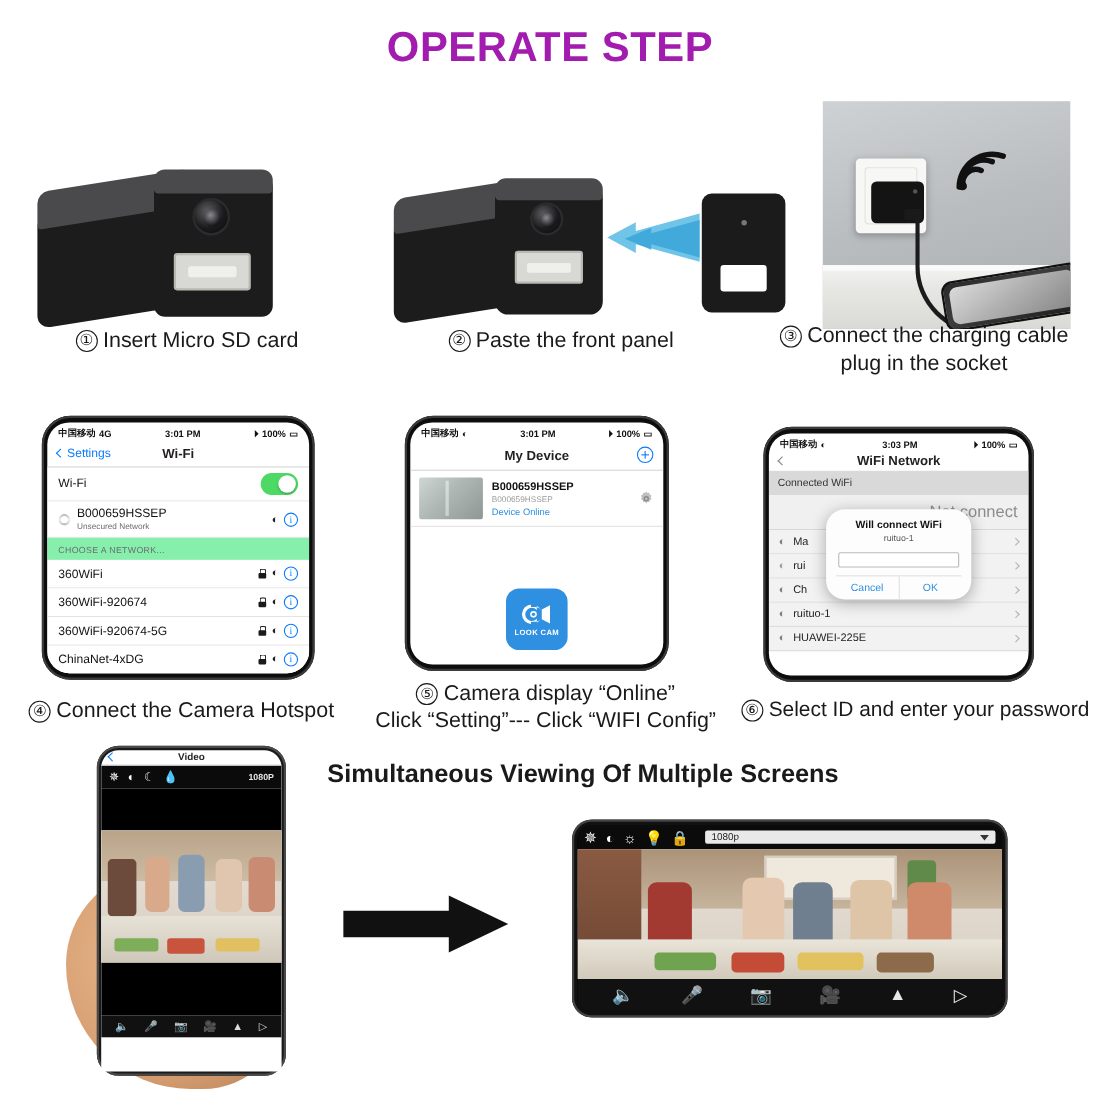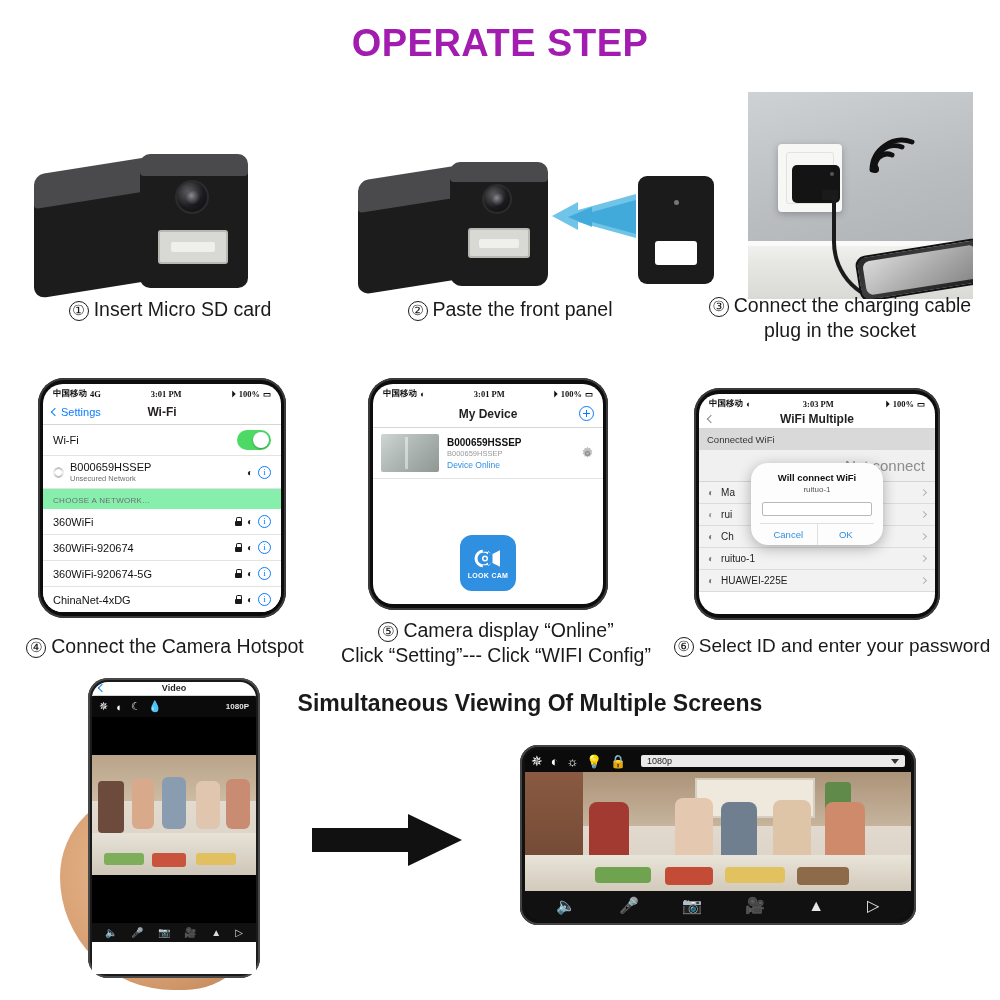--- a/index.html
+++ b/index.html
@@ -174,21 +174,20 @@
     border-radius: 20px;
     overflow: hidden;
     height: 100%;
     position: relative;
   }
   .statusbar {
     display:flex; align-items:center; justify-content:space-between;
     font-size: 8.5px; font-weight:bold; color:#111;
     padding: 4px 10px 2px 10px;
     height: 18px;
-    font-family: Liberation Serif, serif;
   }
   .statusbar .sb-left, .statusbar .sb-right { display:flex; align-items:center; gap:3px; }
   .navbar {
     display:flex; align-items:center; justify-content:space-between;
     padding: 4px 9px 6px 9px;
     font-size: 12px; font-weight:bold;
     border-bottom: 1px solid #d6d6d6;
     position: relative;
   }
   .navbar .nav-title { position:absolute; left:0; right:0; text-align:center; pointer-events:none; }
@@ -539,21 +538,21 @@
       <div class="sb-right">
         <span>⏵</span>
         <span>100%</span>
         <span>▭</span>
       </div>
     </div>
     <div class="navbar">
       <div class="nav-back">
         <i class="chev-left" style="border-color:#888"></i>
       </div>
-      <div class="nav-title">WiFi Multiple</div>
+      <div class="nav-title">WiFi Network</div>
       <div style="width:20px"></div>
     </div>
     <div class="ws-head">Connected WiFi</div>
     <div class="ws-value">Not connect</div>
     <div class="ssid-row">
       <span style="color:#4a88c7">◐</span>
       <span>Ma</span>
       <i class="chev-right"></i>
     </div>
     <div class="ssid-row">

